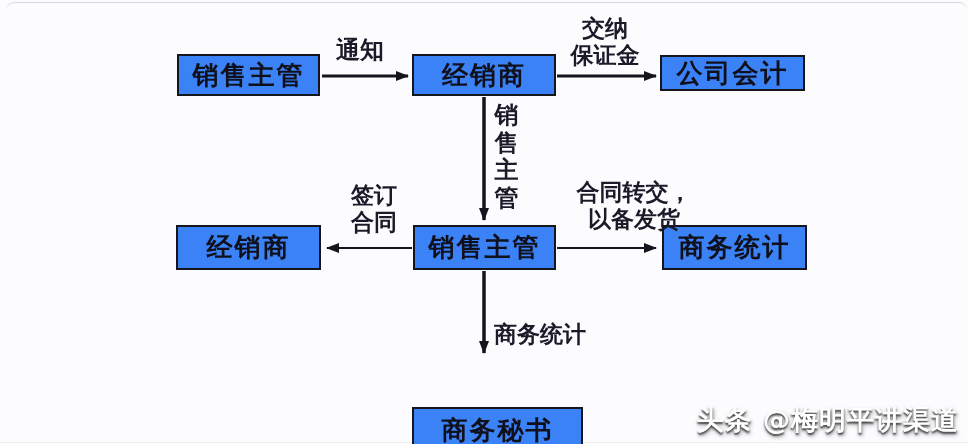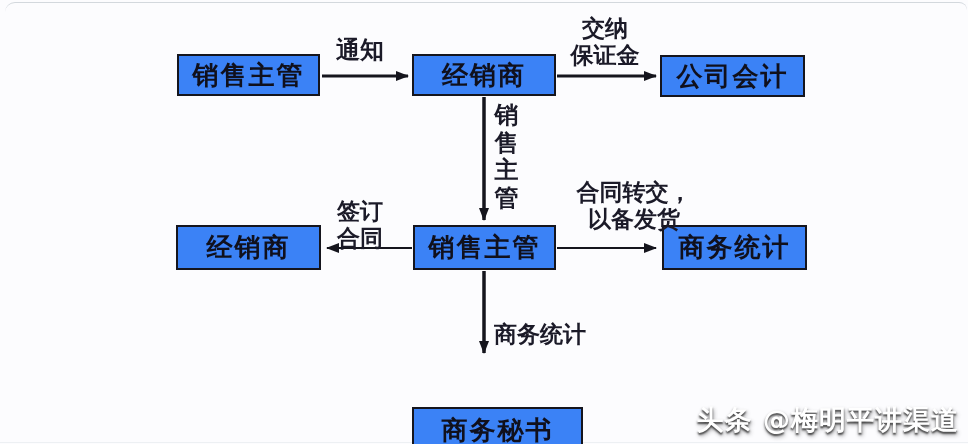--- a/index.html
+++ b/index.html
@@ -26,34 +26,34 @@
   .node {
     position:absolute;
     border:2.5px solid #15151d;
     background:#3b82f6;
     display:flex; align-items:center; justify-content:center;
     font-weight:bold; font-size:26px; color:#10101c;
     letter-spacing:2px;
   }
   .n-sst  { left:177px; top:54px;  width:143px; height:42px; }
   .n-dt   { left:412px; top:54px;  width:144px; height:42px; }
-  .n-ca   { left:660px; top:55px;  width:145px; height:42px; }
+  .n-ca   { left:660px; top:55px;  width:145px; height:36px; }
   .n-dm   { left:176px; top:225px; width:145px; height:45px; }
   .n-ssm  { left:413px; top:225px; width:143px; height:45px; }
   .n-bs   { left:662px; top:225px; width:145px; height:45px; }
   .n-bsec { left:412px; top:359px; width:171px; height:47px;margin-top:48px; }
   .edge-label {
     position:absolute;
     font-weight:bold; font-size:23px; color:#1b1a28;
     white-space:pre-line; line-height:27px;
   }
   .l-notify      { left:333px; top:37px;  width:54px;  text-align:center; font-size:24px; }
   .l-deposit     { left:545px; top:15px;  width:120px; text-align:center; }
   .l-negotiation { left:493px; top:102px; width:27px;  word-break:break-all; text-align:center; font-size:24px; line-height:27.5px; }
-  .l-sign        { left:337px; top:198px; width:60px;  text-align:left; }
+  .l-sign        { left:337px; top:182px; width:60px;  text-align:right; }
   .l-transfer    { left:566px; top:179px; width:136px; text-align:center; }
   .l-archive     { left:494px; top:321px; font-size:23px; }
   .watermark {
     position:absolute; right:9px; top:402px;
     font-size:27px; font-weight:bold; letter-spacing:1px;
     color:#ffffff;
     text-shadow:0 2px 2px rgba(45,45,45,0.85), 1px 3px 4px rgba(45,45,45,0.45);
   }
 </style>
 </head>

